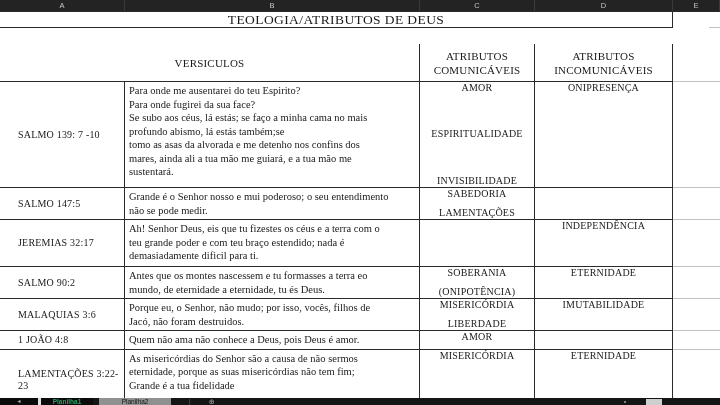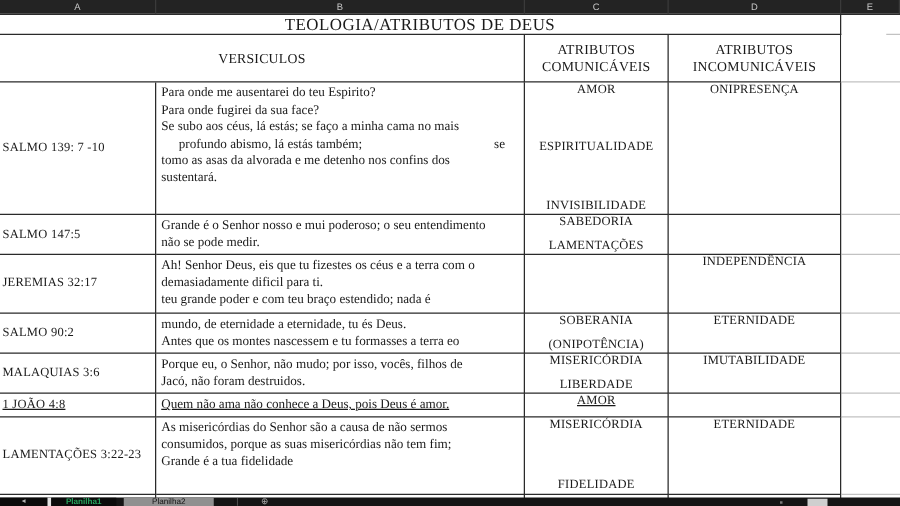--- a/index.html
+++ b/index.html
@@ -17,36 +17,36 @@
   .col-strip .colhead {
     border-right:1px solid #3a3a3a; color:#c6c6c6; font-size:7.5px; line-height:11px;
     text-align:center; overflow:hidden;
   }
   
   .title-row { display:grid; grid-template-columns:673px 47px; height:17px; border-top:1px solid #2a2a2a;gap:36px; }
   .title-cell {
     border-right:1px solid #2a2a2a; border-bottom:1px solid #2a2a2a;
     text-align:center; font-size:13.5px; line-height:15px; letter-spacing:.4px; overflow:hidden;
   }
-  .header-row { display:grid; grid-template-columns:420px 115px 138px 47px; height:38px; }
+  .header-row { display:grid; grid-template-columns:420px 115px 138px 47px; height:38px;margin-top:16px; }
   .hcell {
     border-right:1px solid #2a2a2a; border-bottom:1px solid #2a2a2a;
     display:flex; flex-direction:column; align-items:center; justify-content:center;
     text-align:center; font-size:11px; line-height:14px; letter-spacing:.2px; overflow:hidden;
   }
   .ecell { border-bottom:1px solid #c2c2c2; background:#fff; }
   .trow { display:grid; grid-template-columns:125px 295px 115px 138px 47px; }
   .trow .cell { border-right:1px solid #2a2a2a; border-bottom:1px solid #2a2a2a; overflow:hidden; }
   .trow .ce   { border-right:none; border-bottom:1px solid #c2c2c2; }
   .ref-cell {
     display:flex; align-items:center; font-size:10px; letter-spacing:.2px;
-    padding-left:2px; line-height:12px;
-  }
-  .verse-cell { font-size:10.5px; line-height:13.5px; padding:2px 15px 2px 4px; }
-  .verse-cell .jline { display:flex; justify-content:space-between;margin-left:14px; }
+    padding-left:18px; line-height:12px;
+  }
+  .verse-cell { font-size:10.5px; line-height:13.5px; padding:2px 4px 2px 4px; }
+  .verse-cell .jline { display:flex; justify-content:flex-start; }
   .attr-cell {
     display:flex; flex-direction:column; align-items:center; justify-content:space-between;
     text-align:center; font-size:10px; line-height:12.5px; letter-spacing:.2px;
   }
   .partial-row { display:grid; grid-template-columns:125px 295px 115px 138px 47px; height:14px; }
   .partial-row .cell { border-right:1px solid #2a2a2a; overflow:hidden; }
   .partial-row .ce { border-right:none; }
   
   .tabbar {
     position:absolute; left:0; right:0; bottom:0; height:7px; background:#151515;
@@ -102,20 +102,21 @@
       <div class="cell ref-cell">SALMO 139: 7 -10</div>
       <div class="cell verse-cell">
           <div>Para onde me ausentarei do teu Espirito?</div>
           <div>Para onde fugirei da sua face?</div>
           <div>Se subo aos céus, lá estás; se faço a minha cama no mais</div>
           <div class="jline">
             <span>profundo abismo, lá estás também;</span>
             <span>se</span>
           </div>
           <div>tomo as asas da alvorada e me detenho nos confins dos</div>
+          <div>mares, ainda ali a tua mão me guiará, e a tua mão me</div>
           <div>sustentará.</div>
         </div>
       <div class="cell attr-cell">
           <div>AMOR</div>
           <div>ESPIRITUALIDADE</div>
           <div>INVISIBILIDADE</div>
         </div>
       <div class="cell attr-cell">
           <div>ONIPRESENÇA</div>
         </div>
@@ -135,37 +136,37 @@
       <div class="cell attr-cell">
           <div></div>
         </div>
       <div class="cell ce"></div>
     </div>
 
     <div class="trow" style="min-height: 47px;">
       <div class="cell ref-cell">JEREMIAS 32:17</div>
       <div class="cell verse-cell">
           <div>Ah! Senhor Deus, eis que tu fizestes os céus e a terra com o</div>
+          <div>teu grande poder e com teu braço estendido; nada é</div>
           <div>demasiadamente dificil para ti.</div>
-          <div>teu grande poder e com teu braço estendido; nada é</div>
         </div>
       <div class="cell attr-cell">
           <div></div>
         </div>
       <div class="cell attr-cell">
           <div>INDEPENDÊNCIA</div>
         </div>
       <div class="cell ce"></div>
     </div>
 
     <div class="trow" style="min-height: 31px;">
       <div class="cell ref-cell">SALMO 90:2</div>
       <div class="cell verse-cell">
+          <div>Antes que os montes nascessem e tu formasses a terra eo</div>
           <div>mundo, de eternidade a eternidade, tu és Deus.</div>
-          <div>Antes que os montes nascessem e tu formasses a terra eo</div>
         </div>
       <div class="cell attr-cell">
           <div>SOBERANIA</div>
           <div>(ONIPOTÊNCIA)</div>
         </div>
       <div class="cell attr-cell">
           <div>ETERNIDADE</div>
         </div>
       <div class="cell ce"></div>
     </div>
@@ -179,39 +180,39 @@
       <div class="cell attr-cell">
           <div>MISERICÓRDIA</div>
           <div>LIBERDADE</div>
         </div>
       <div class="cell attr-cell">
           <div>IMUTABILIDADE</div>
         </div>
       <div class="cell ce"></div>
     </div>
 
-    <div class="trow" style="min-height: 18px; text-decoration: underline;">
+    <div class="trow" style="min-height: 18px;">
       <div class="cell ref-cell">1 JOÃO 4:8</div>
       <div class="cell verse-cell">
           <div>Quem não ama não conhece a Deus, pois Deus é amor.</div>
         </div>
       <div class="cell attr-cell">
           <div>AMOR</div>
         </div>
       <div class="cell attr-cell">
           <div></div>
         </div>
       <div class="cell ce"></div>
     </div>
 
     <div class="trow" style="min-height: 62px;">
       <div class="cell ref-cell">LAMENTAÇÕES 3:22-23</div>
       <div class="cell verse-cell">
           <div>As misericórdias do Senhor são a causa de não sermos</div>
-          <div>consumidos, porque as suas misericórdias não tem fim;</div>
+          <div>eternidade, porque as suas misericórdias não tem fim;</div>
           <div>Grande é a tua fidelidade</div>
         </div>
       <div class="cell attr-cell">
           <div>MISERICÓRDIA</div>
           <div>FIDELIDADE</div>
         </div>
       <div class="cell attr-cell">
           <div>ETERNIDADE</div>
         </div>
       <div class="cell ce"></div>

